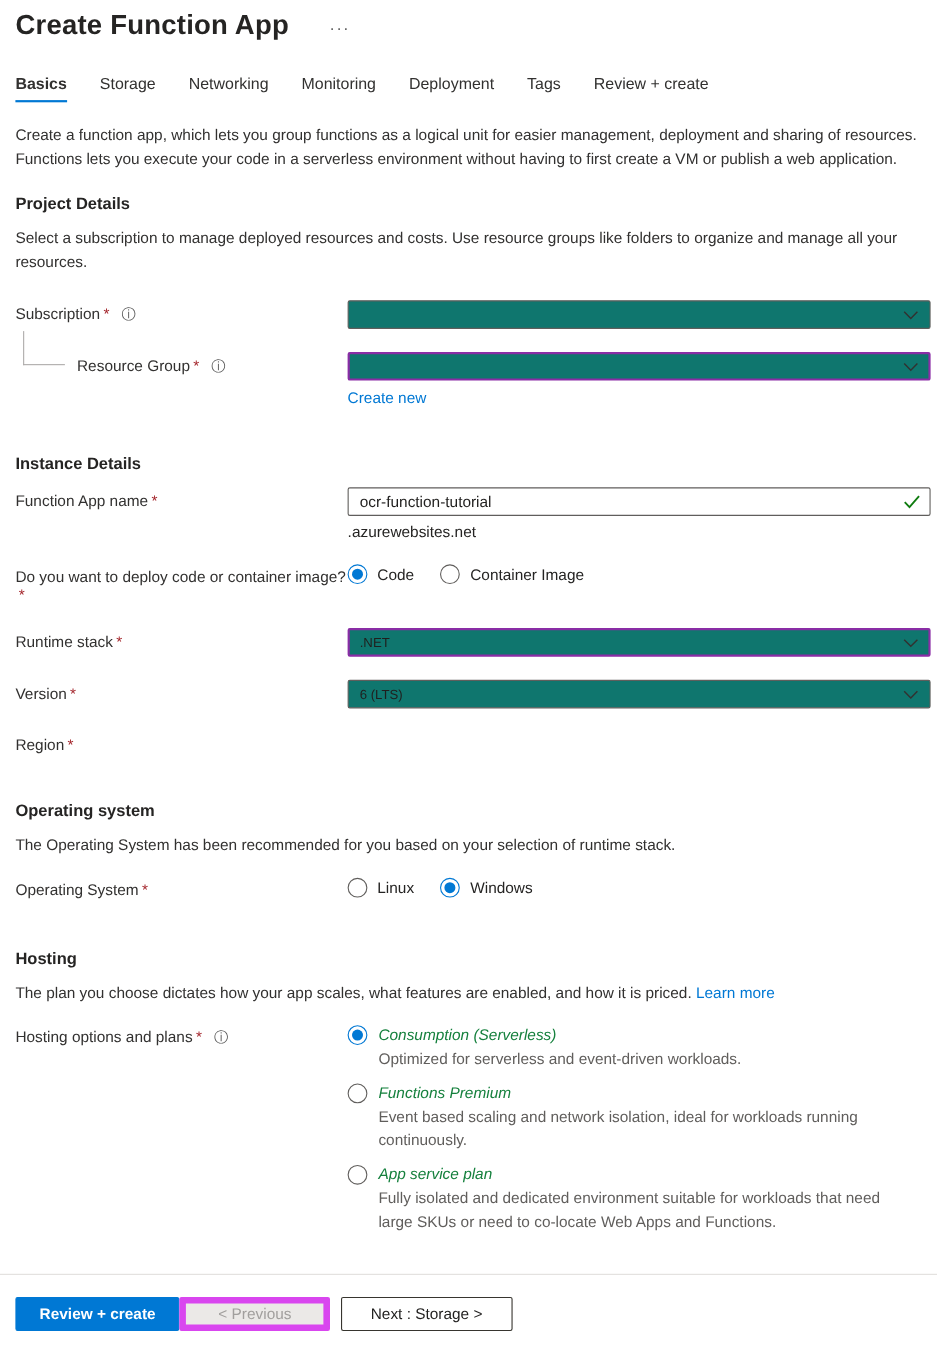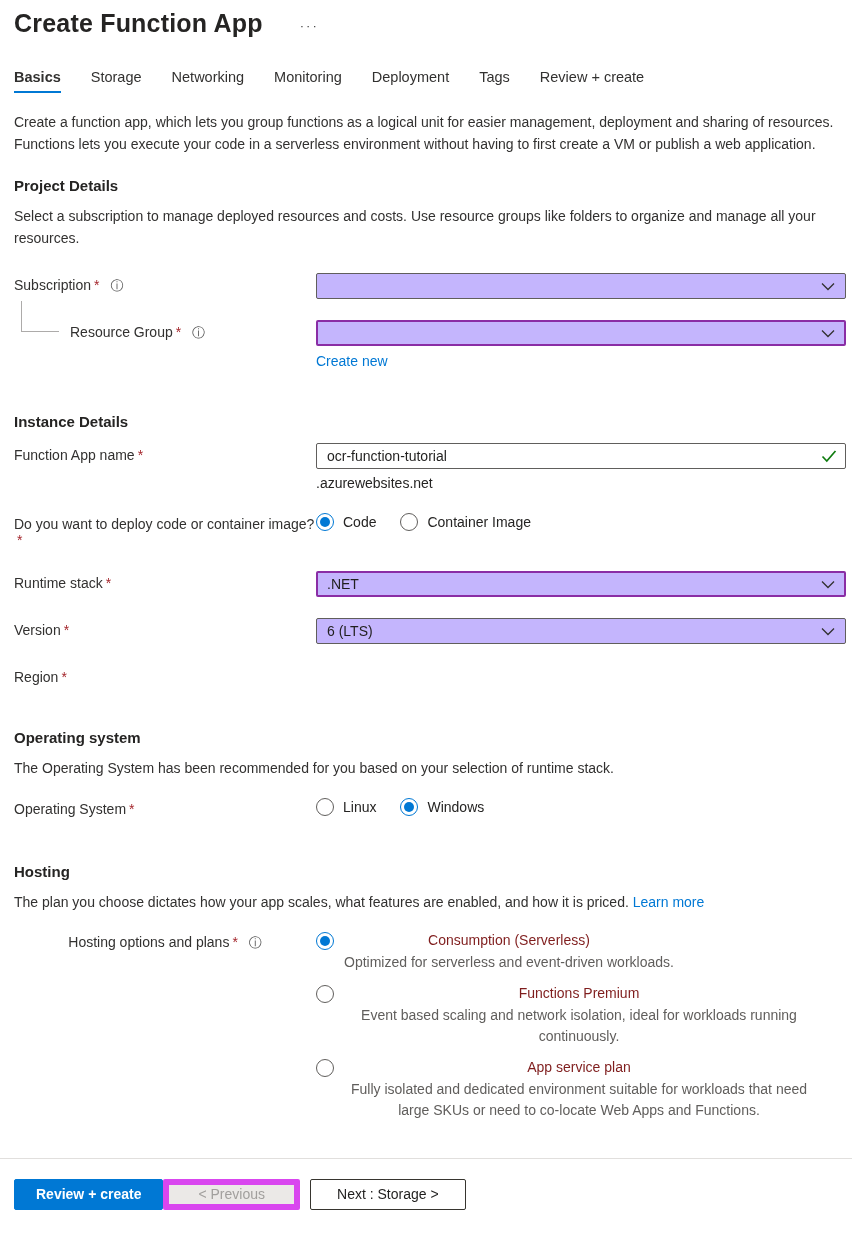--- a/index.html
+++ b/index.html
@@ -32,23 +32,23 @@
   .h-hosting { margin-top:46px; }
 
   
   .row { display:flex; align-items:flex-start; }
   .lbl { width:302px; flex:none; padding-top:4px; color:#323130; }
   .fld { width:530px; flex:none; }
   .req { color:#a4262c; margin-left:3px; }
   .info-icon { color:#555; font-size:13px; margin-left:7px; cursor:pointer; }
 
   .dropdown {
-    height:26px; background:#c4b5fd; border:1px solid #605e5c; border-radius:2px;
+    height:26px; background:#0f766e; border:1px solid #605e5c; border-radius:2px;
     display:flex; align-items:center; justify-content:space-between;
-    padding:0 10px; font-size:14px; color:#201f1e; cursor:pointer;
+    padding:0 10px; font-size:12px; color:#201f1e; cursor:pointer;
   }
   .dropdown.focus { border:2px solid #8a2da5; padding:0 9px; }
   .chevron { flex:none; display:block; }
 
   .input-wrap { position:relative; }
   .text-input {
     width:100%; height:26px; border:1px solid #605e5c; border-radius:2px;
     padding:0 32px 0 10px; font-family:"Liberation Sans", sans-serif;
     font-size:14px; color:#201f1e; outline:none;
   }
@@ -72,27 +72,27 @@
 
   
   .row-subscription { margin-top:24px; }
   .row-resourcegroup { margin-top:21px; }
   .row-appname { margin-top:13px; }
   .row-deploy { margin-top:21px; }
   .row-runtime { margin-top:23px; }
   .row-version { margin-top:21px; }
   .row-region { margin-top:21px; }
   .row-os { margin-top:17px; }
-  .row-hosting { margin-top:17px;text-align:center; }
+  .row-hosting { margin-top:17px; }
 
   
   .plan-option { display:flex; gap:10px; margin-bottom:9px; align-items:flex-start; }
   .plan-option .radio { margin-top:2px; }
   .plan-text { max-width:470px; }
-  .plan-name { color:#7f1d1d; line-height:21px; }
+  .plan-name { color:#15803d; line-height:21px;font-style:italic; }
   .plan-desc { color:#605e5c; line-height:21.5px; margin-top:1px; }
 
   
   .footer-divider { border:none; border-top:1px solid #e1dfdd; margin:27px 0 0 0; }
   .footer { display:flex; align-items:center; padding:20px 14px 0 14px; }
   .btn { height:31px; border-radius:2px; font-family:"Liberation Sans", sans-serif; font-size:14px; cursor:pointer; }
   .btn-primary { background:#0078d4; border:1px solid #0078d4; color:#fff; font-weight:700; padding:0 21px; }
   .btn-disabled { background:#ebe9e7; border:6px solid #d946ef; color:#a19f9d; padding:0 29px; cursor:default; }
   .btn-secondary { background:#fff; border:1px solid #37352f; color:#201f1e; padding:0 26px; margin-left:10px; }
 </style>

